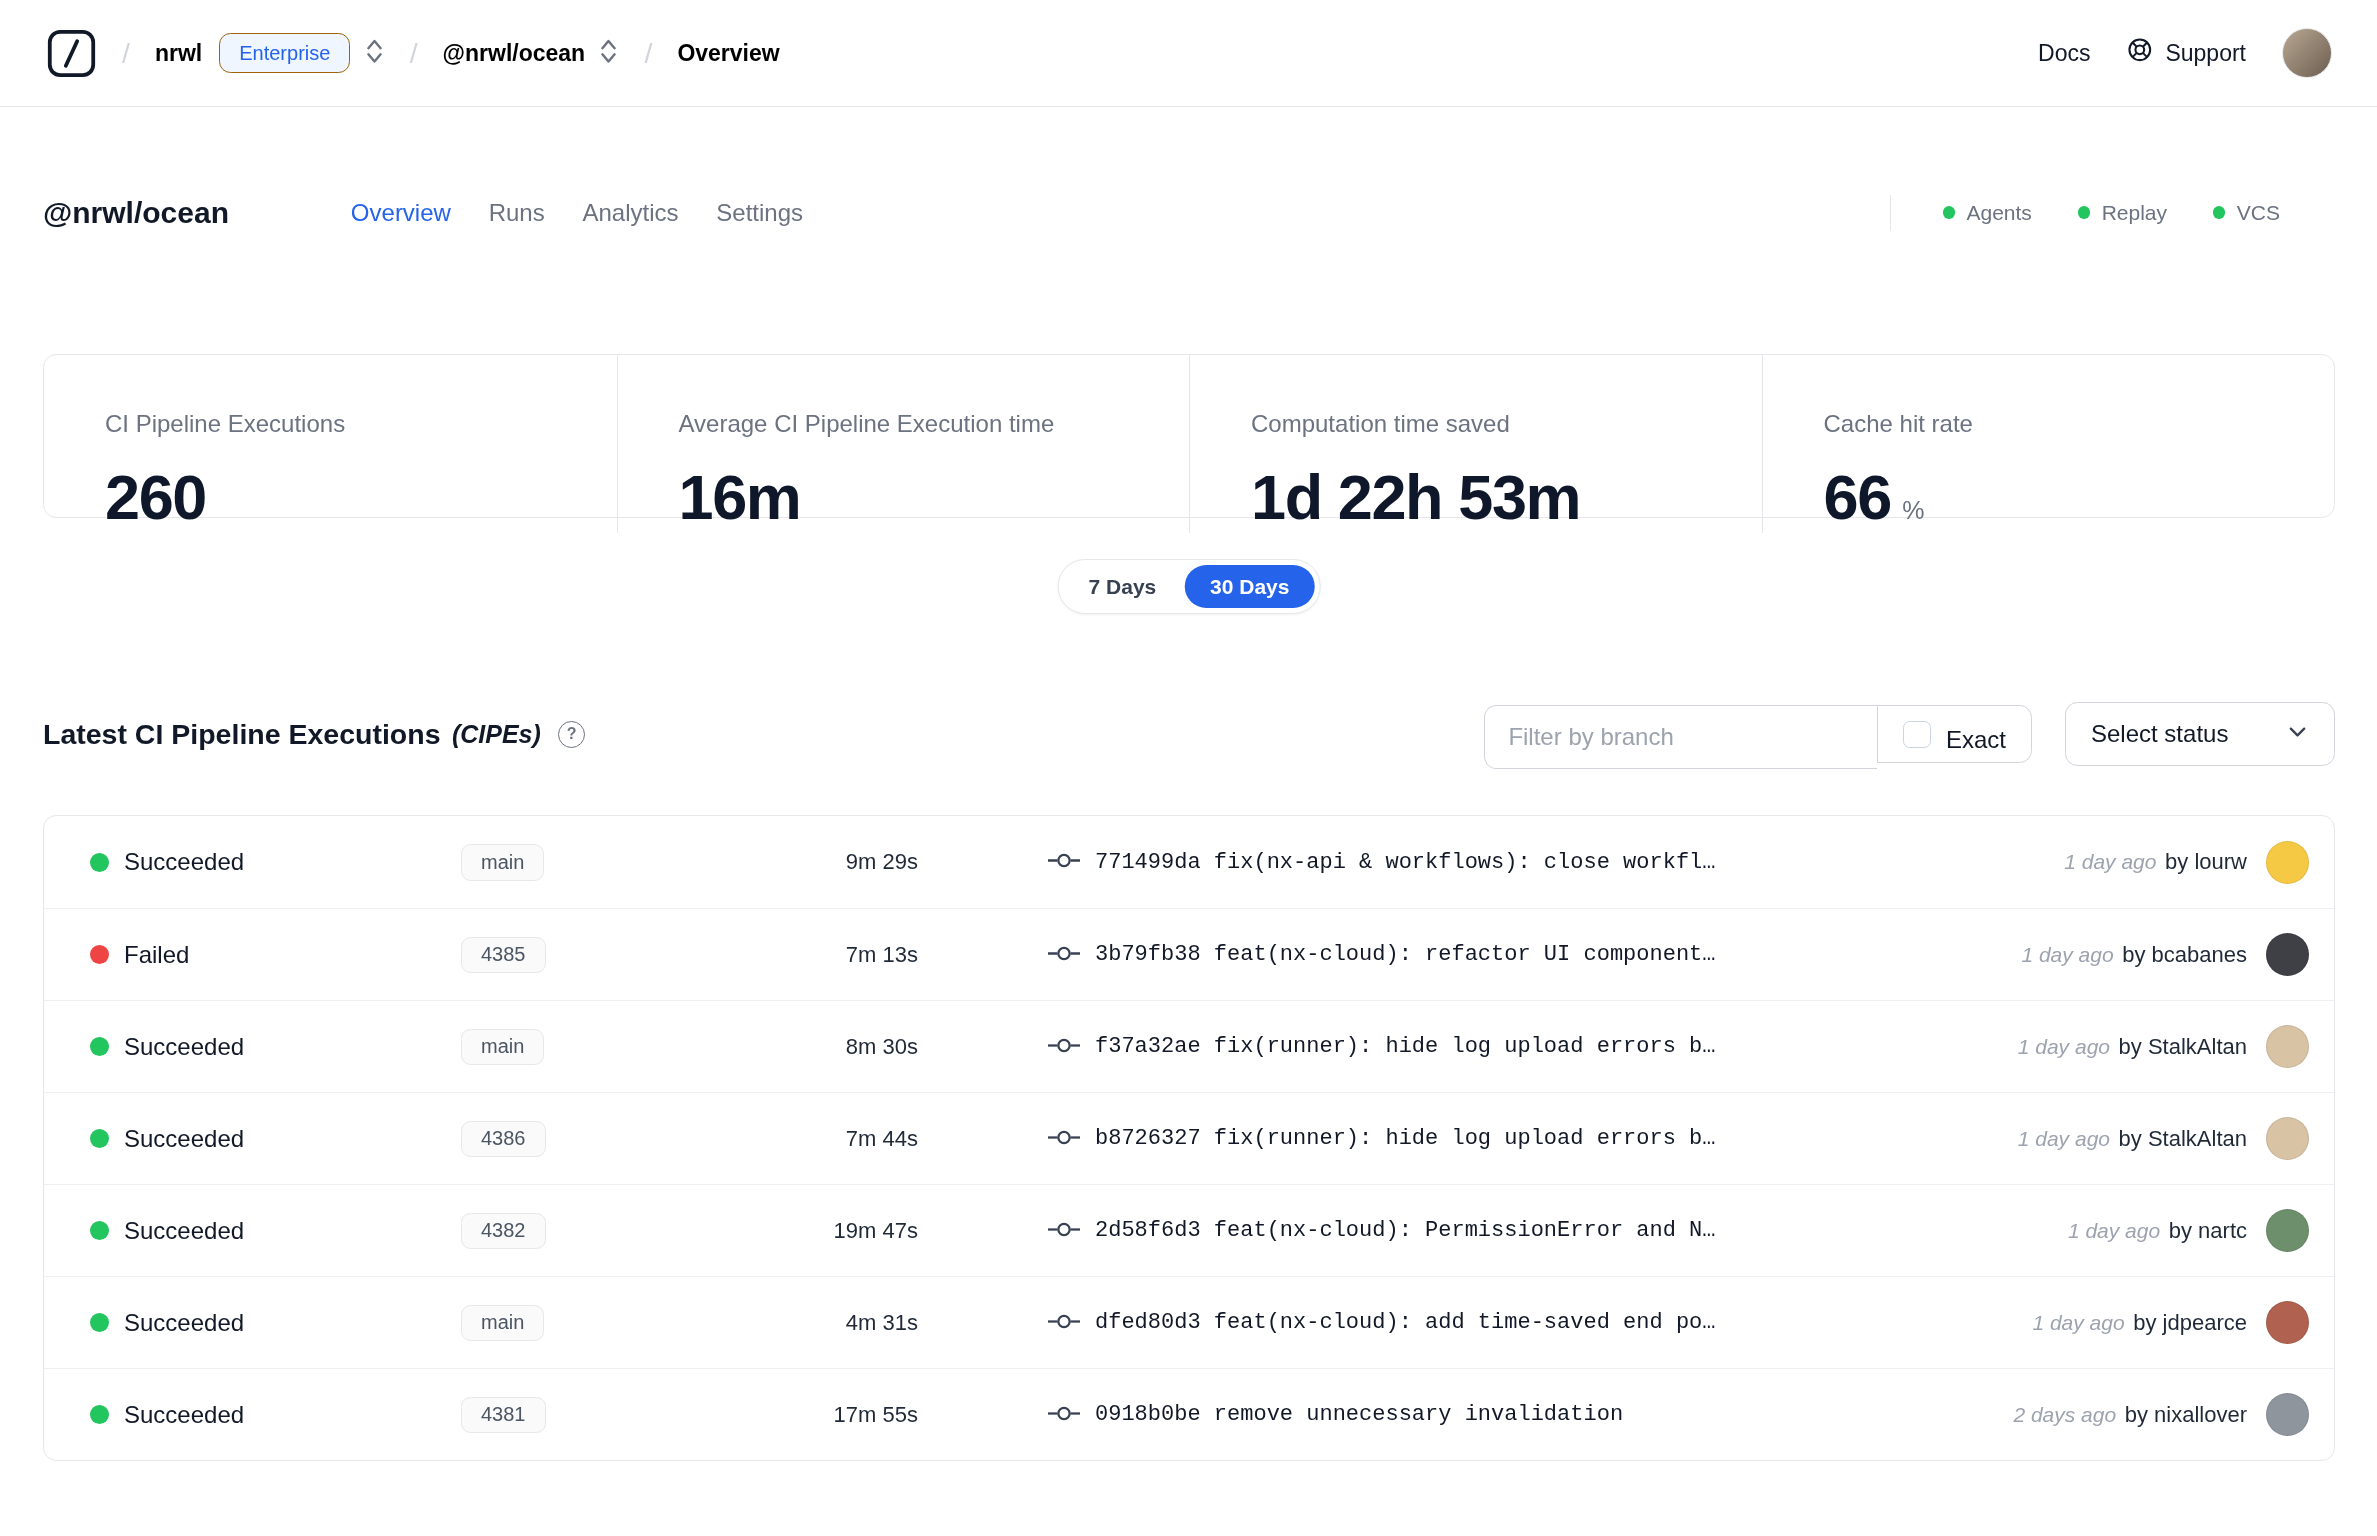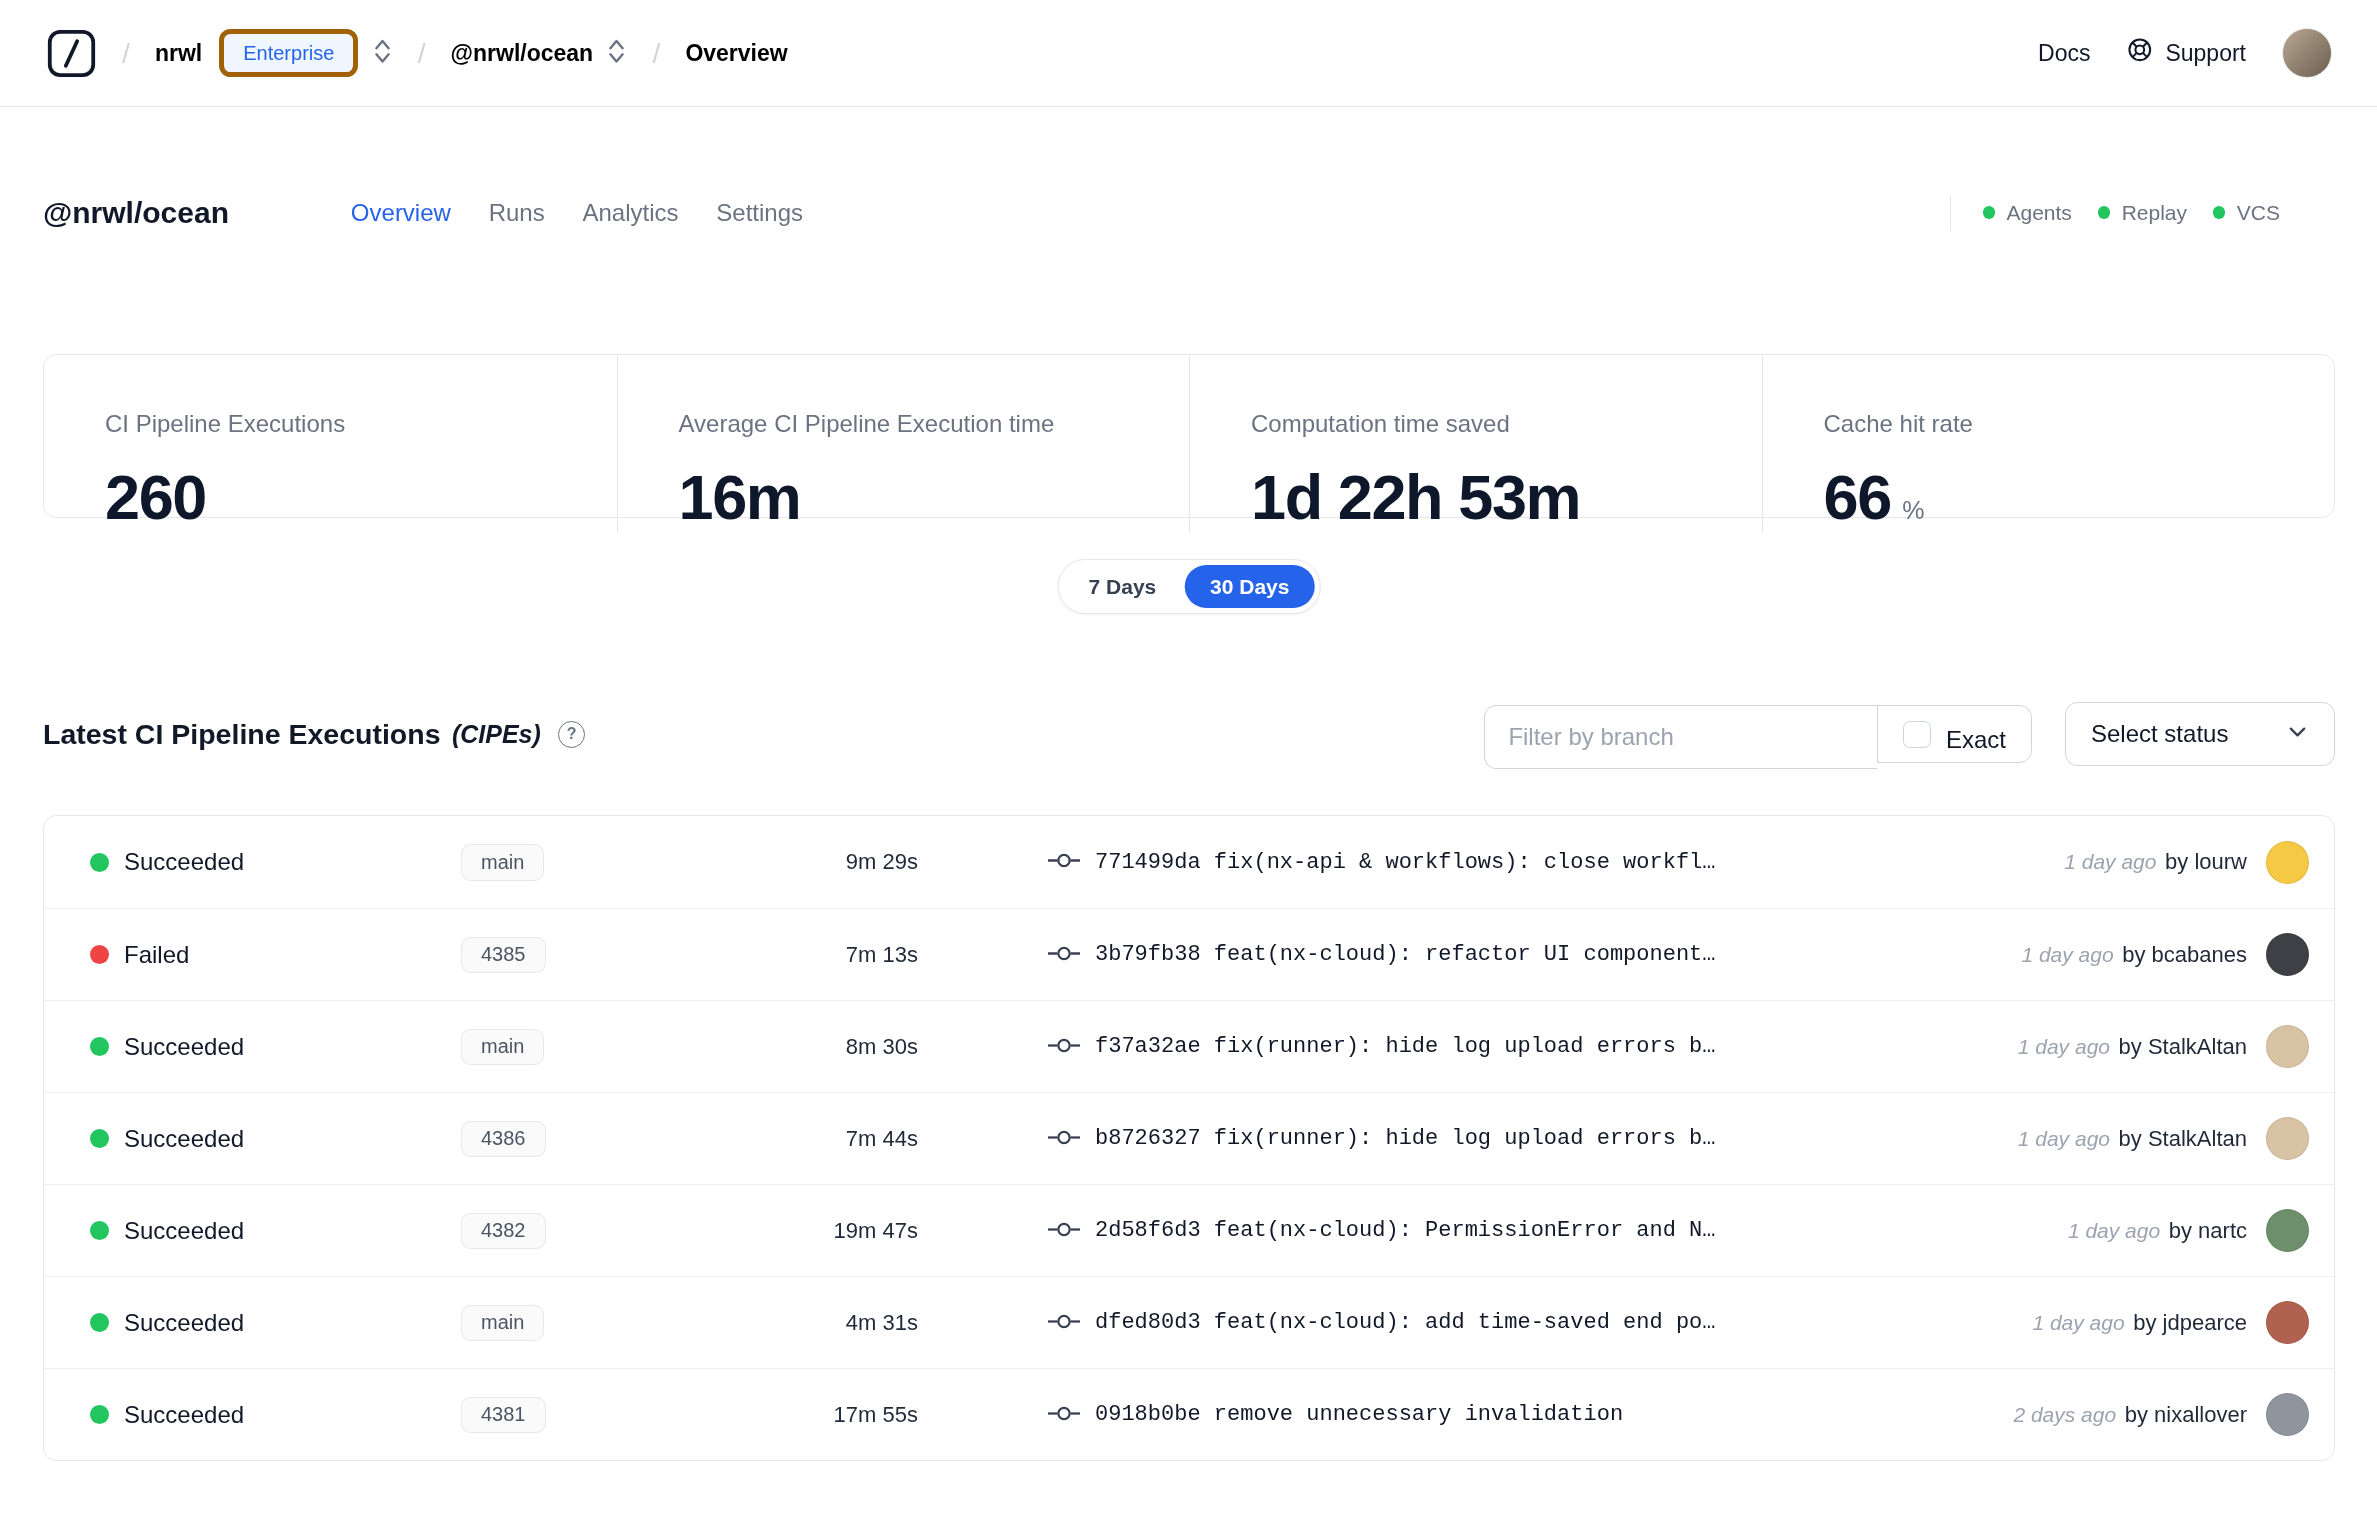--- a/index.html
+++ b/index.html
@@ -13,35 +13,35 @@
   
   .topbar {
     height:107px; display:flex; align-items:center;
     padding:0 46px; border-bottom:1px solid #e5e7eb; background:#fff;
   }
   .logo { display:flex; align-items:center; cursor:pointer; }
   .crumb-sep { color:#d1d5db; font-size:28.5px; font-weight:300; margin:0 25px; }
   .crumb-text { font-size:23px; font-weight:600; color:#000000; cursor:pointer; }
   .plan-badge {
     margin-left:17px; font-size:20px; font-weight:500; color:#2563eb;
-    background:#eff6ff; border:5px solid #a16207; border-radius:11.4px;
+    background:#eff6ff; border:1px solid #a16207; border-radius:11.4px;
     padding:7.6px 19px; cursor:pointer;
   }
   .updown { margin-left:13.3px; cursor:pointer; }
   .topbar-right { margin-left:auto; display:flex; align-items:center; gap:36px; }
   .top-link { font-size:23px; color:#111827; display:flex; align-items:center; gap:11.4px; }
   .avatar-top { width:50px; height:50px; border-radius:50%; background:linear-gradient(135deg,#b9a894,#6b5d4f); border:1px solid #e5e7eb; cursor:pointer; }
 
   
   .ws-row { margin-top:86px; padding:0 43px; display:flex; align-items:center; }
   .ws-title { font-size:30px; font-weight:700; color:#111827; }
   .tabs { margin-left:120px; display:flex; gap:34px; align-items:center; }
   .tab { font-size:24px; color:#6b7280; text-decoration:none; padding:5.7px 1.9px; }
   .tab.active { color:#2563eb; font-weight:500; }
-  .indicators { margin-left:auto; margin-right:55px; display:flex; align-items:center; gap:26px; }
+  .indicators { margin-left:auto; margin-right:55px; display:flex; align-items:center; gap:46px; }
   .vdiv { width:1px; height:36px; background:#e5e7eb; margin-right:5.7px; }
   .indicator { display:flex; align-items:center; gap:11.4px; cursor:pointer; }
   .gdot { width:12.4px; height:12.4px; border-radius:50%; background:#22c55e; }
   .indicator span:last-child { font-size:21px; color:#6b7280; }
 
   
   .stats-wrap { position:relative; margin:122px 43px 0; }
   .cards {
     display:grid; grid-template-columns:repeat(4,1fr);
     border:1px solid #e5e7eb; border-radius:13.3px; background:#fff; height:164px;

